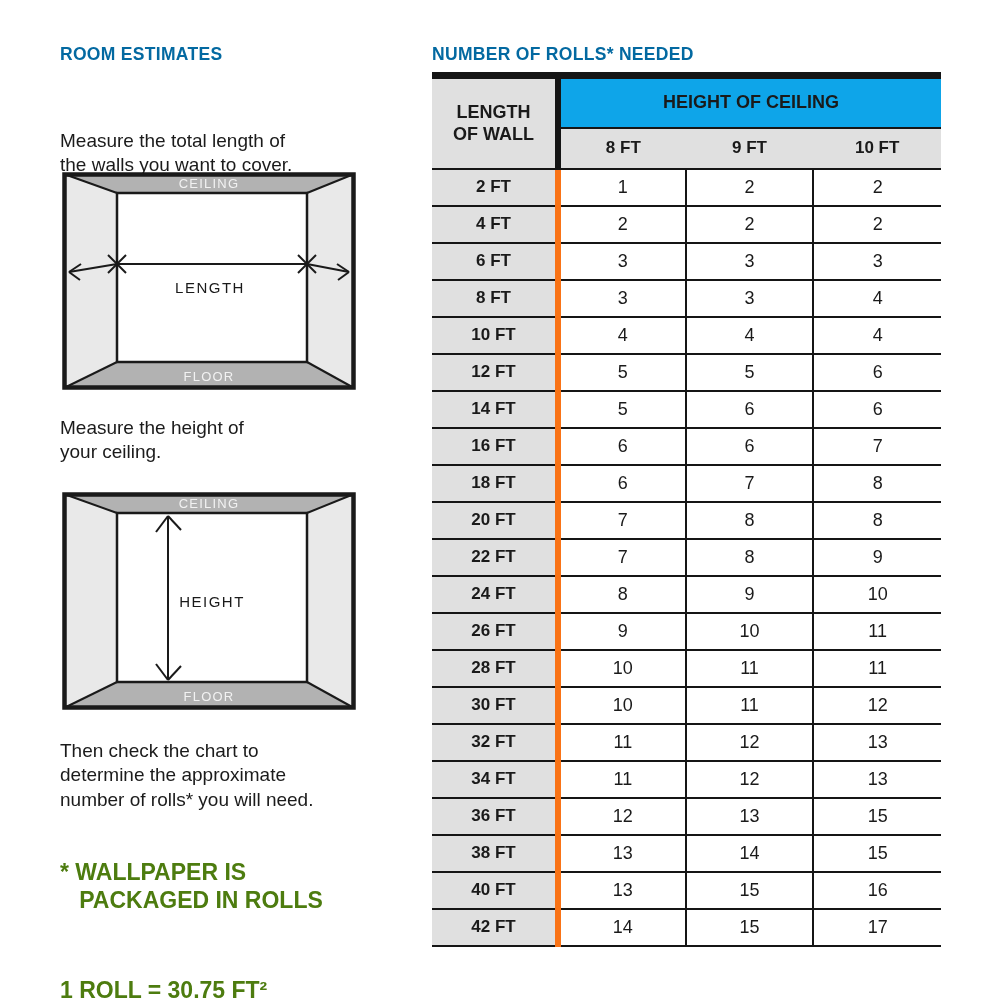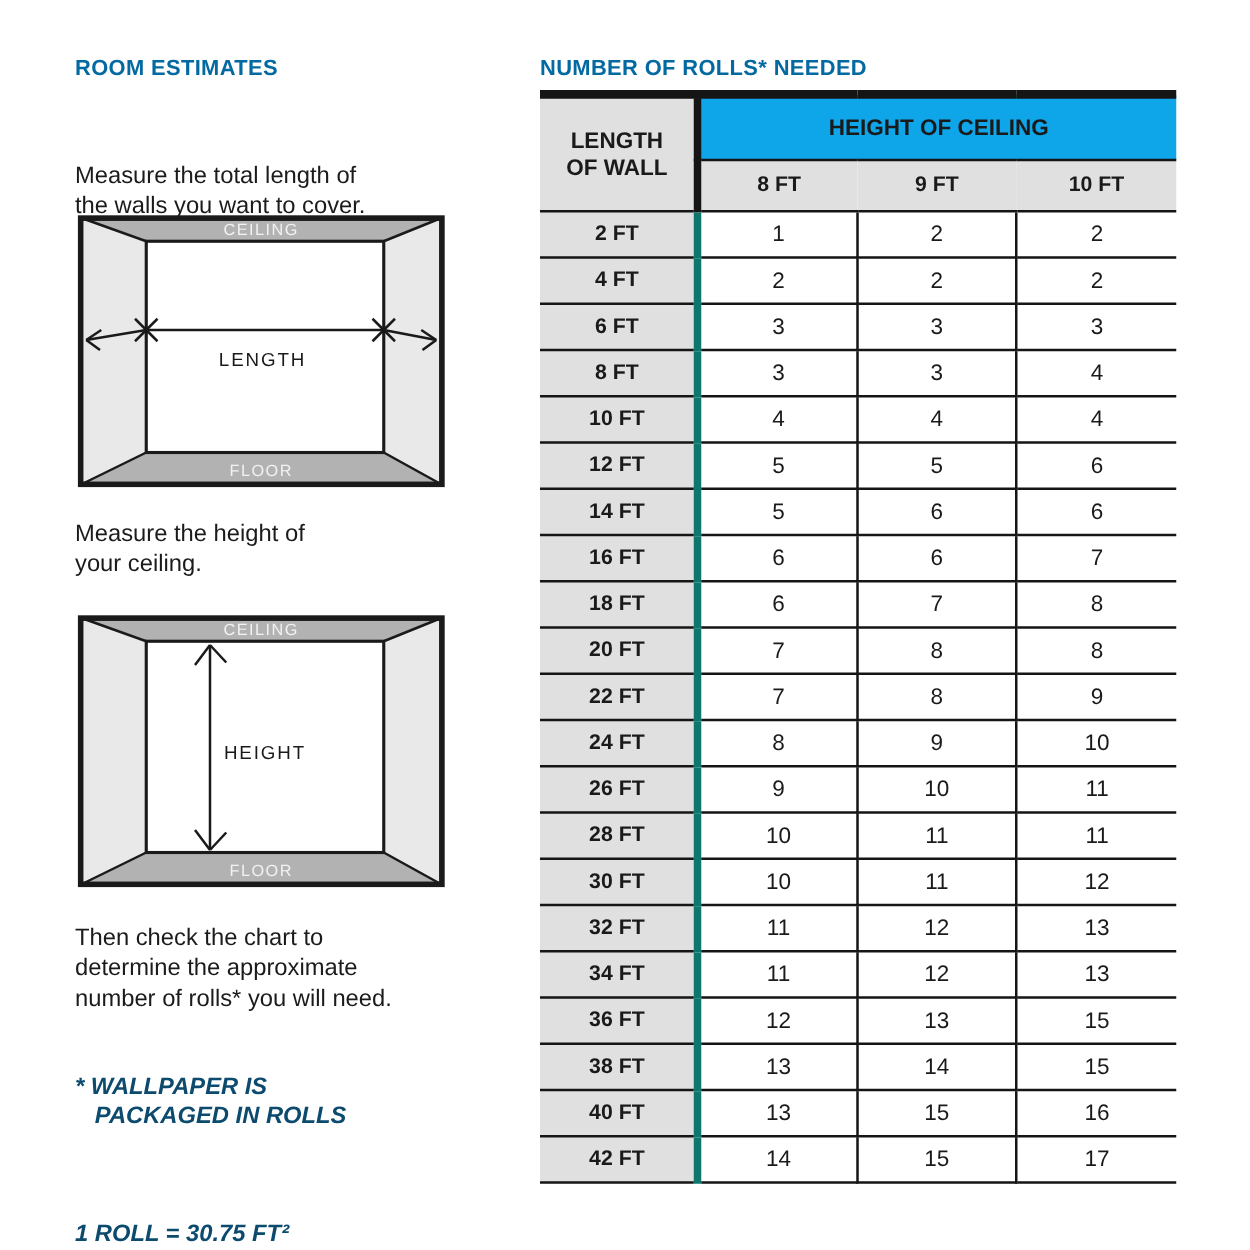--- a/index.html
+++ b/index.html
@@ -14,22 +14,22 @@
 
   .para {
     position: absolute; left: 60px; font-size: 19px; line-height: 1.28;
     white-space: pre-line; color: #1b1b1b;
   }
   #step1 { top: 90px; margin-top: 39px; }
   #step2 { top: 416px; }
   #step3 { top: 739px; }
 
   .bold-note {
-    position: absolute; left: 60px; font-size: 19px; font-weight: bold;
-    line-height: 1.22; white-space: pre-wrap; color: #0c4a6e; font-style: italic;
+    position: absolute; left: 60px; font-size: 23px; font-weight: bold;
+    line-height: 1.22; white-space: pre-wrap; color: #4d7c0f;
   }
   #footnote { top: 858px; }
   #roll-info { top: 928px; margin-top: 48px; }
 
   .diagram { position: absolute; left: 62px; width: 320px; height: 218px; }
   #length-diagram { top: 172px; }
   #height-diagram { top: 492px; }
 
   .rolls-table {
     position: absolute; left: 432px; top: 72px; width: 509px;
@@ -45,21 +45,21 @@
     font-size: 18px; font-weight: bold; white-space: pre-line; line-height: 1.25;
   }
   .ceil-head {
     background: #0ea5e9; font-size: 18px; font-weight: bold; height: 52px;
   }
   .sub-head th {
     background: #e0e0e0; font-size: 17px; font-weight: bold; height: 41px;
     border-left: 0; border-right: 0;
   }
   .len-cell {
-    background: #e0e0e0; border-right: 6px solid #0f766e;
+    background: #e0e0e0; border-right: 6px solid #f97316;
     font-size: 17px; font-weight: bold; height: 37px;
   }
   .val-cell {
     background: #ffffff; border-left: 2px solid #151515; border-right: 2px solid #151515;
     font-size: 18px; font-weight: normal;
   }
   .val-cell:last-child { border-right: 0; }
 
   svg text { font-family: "Liberation Sans", sans-serif; }
   .room-label-light { fill: #f2f2f2; font-size: 13px; letter-spacing: 1.2px; }

